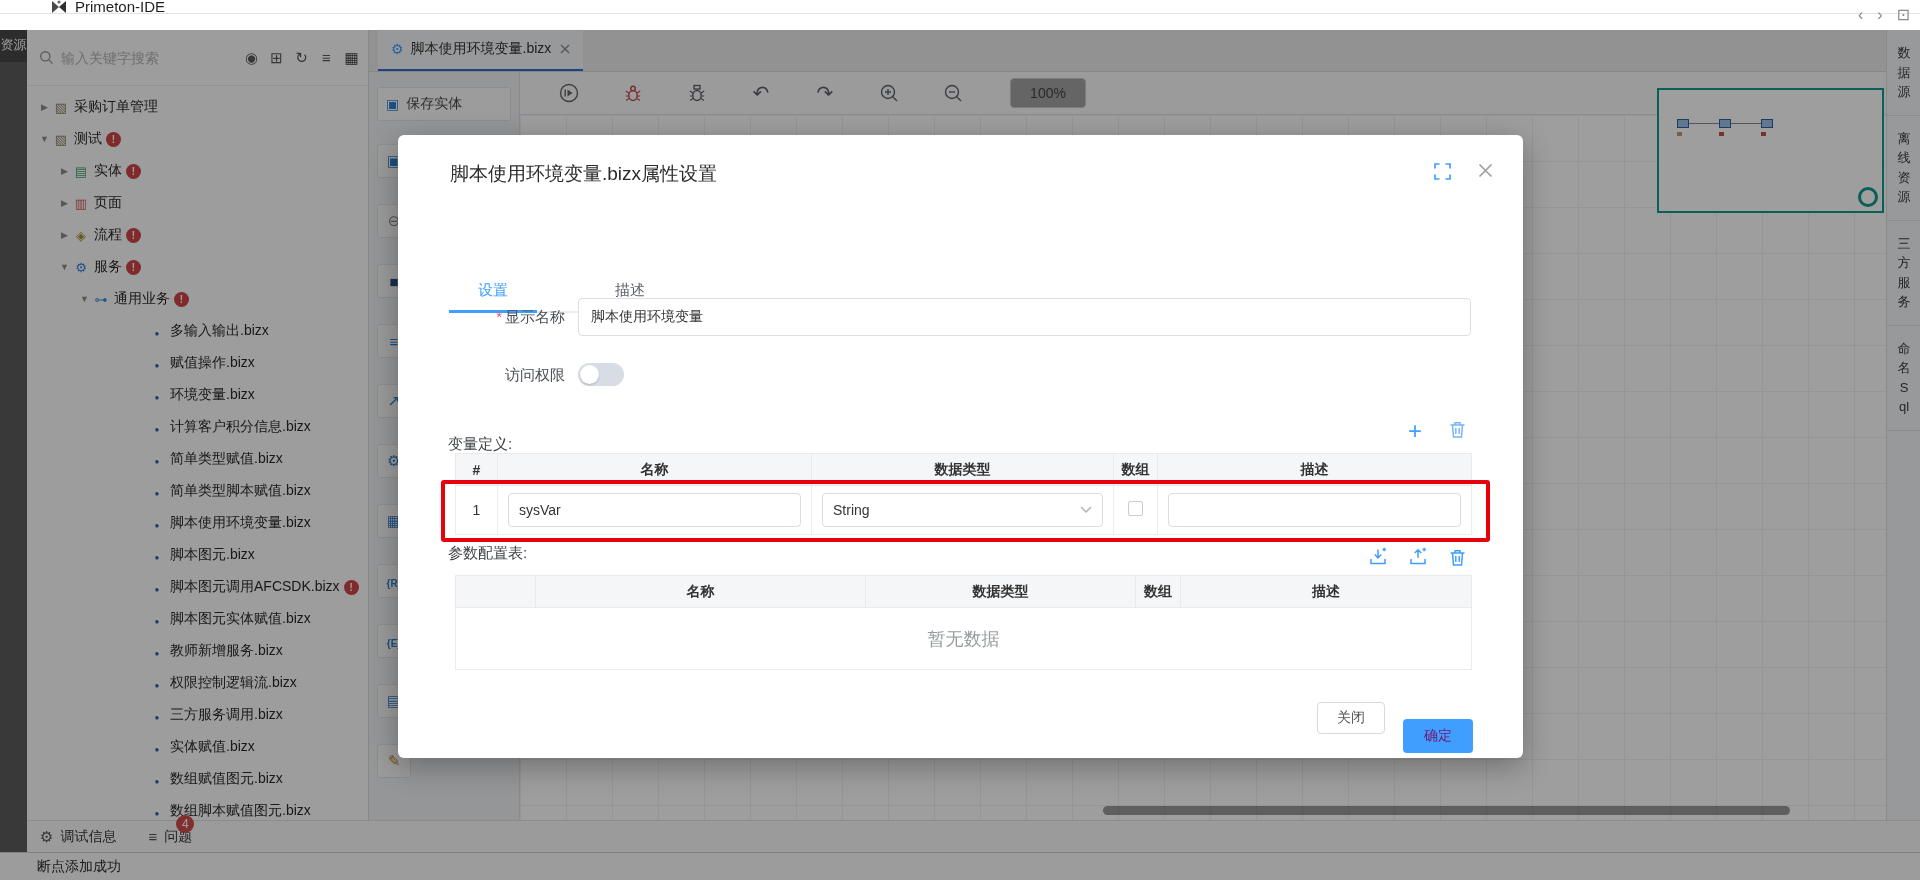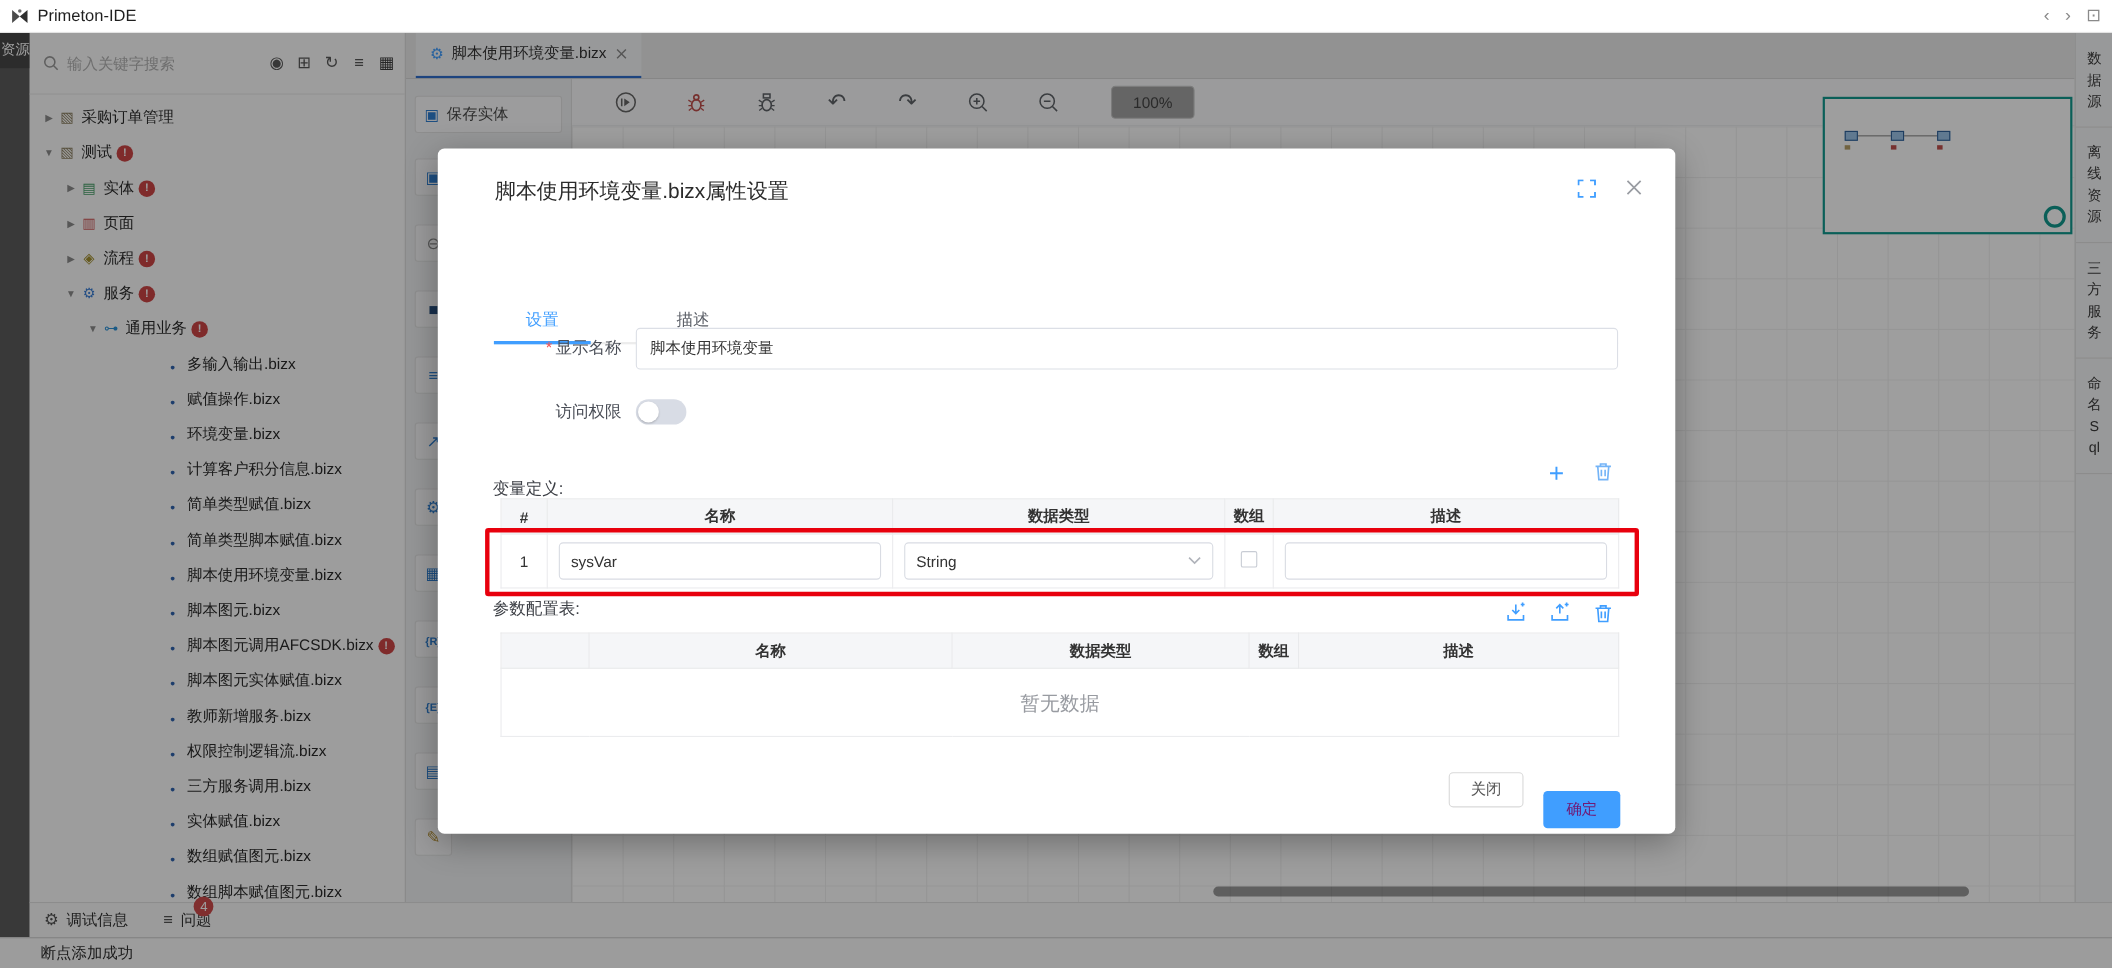--- a/index.html
+++ b/index.html
@@ -1,32 +1,32 @@
 <!DOCTYPE html>
 <html><head>
 <meta charset="utf-8">
 <style>
   * { margin:0; padding:0; box-sizing:border-box; }
   html,body { background:#2a2a2a; }
   body { font-family:"Liberation Sans","DejaVu Sans",sans-serif; }
   #app { position:relative; width:1920px; height:880px; background:#fff; overflow:hidden; }
 
   
-  .titlebar { position:absolute; left:0; top:0; width:1920px; height:30px; background:#fff;
-    border-bottom:1px solid #e3e3e3; display:flex; align-items:center; z-index:45; }
+  .titlebar { position:absolute; left:0; top:0; width:1920px; height:14px; background:#fff;
+    border-bottom:1px solid #e3e3e3; display:flex; align-items:center; z-index:45;padding-left:41px; }
   .logo { width:18px; height:18px; margin-left:9px; }
   .app-title { font-size:15px; color:#1f1f1f; margin-left:7px; }
   .tb-icons { position:absolute; right:10px; top:0; height:30px; display:flex; align-items:center; gap:14px;
     color:#8a8a8a; font-size:16px; }
   .tb-icons span { cursor:pointer; line-height:1; }
 
   
   .activity { position:absolute; left:0; top:30px; width:27px; height:822px; background:#5d5d5d; z-index:5; }
   .activity .act-tab { width:27px; padding:7px 0 9px; background:#474747; color:#fff; font-size:13px;
-    text-align:right; line-height:1.25; word-break:break-all; }
+    text-align:center; line-height:1.25; word-break:break-all; }
 
   
   .explorer { position:absolute; left:27px; top:30px; width:342px; height:790px; background:#fdfdfd;
     border-right:1px solid #dcdcdc; z-index:5; }
   .search-row { height:56px; border-bottom:1px solid #ebebeb; display:flex; align-items:center; padding:0 8px 0 12px; }
   .search-row svg { flex:none; }
   .search-input { flex:1; min-width:0; border:none; outline:none; font-size:14px; color:#333; margin-left:7px;
     background:transparent; font-family:inherit; }
   .search-input::placeholder { color:#b3b3b3; }
   .s-icons { display:flex; gap:8px; color:#5a5a5a; font-size:15px; }

